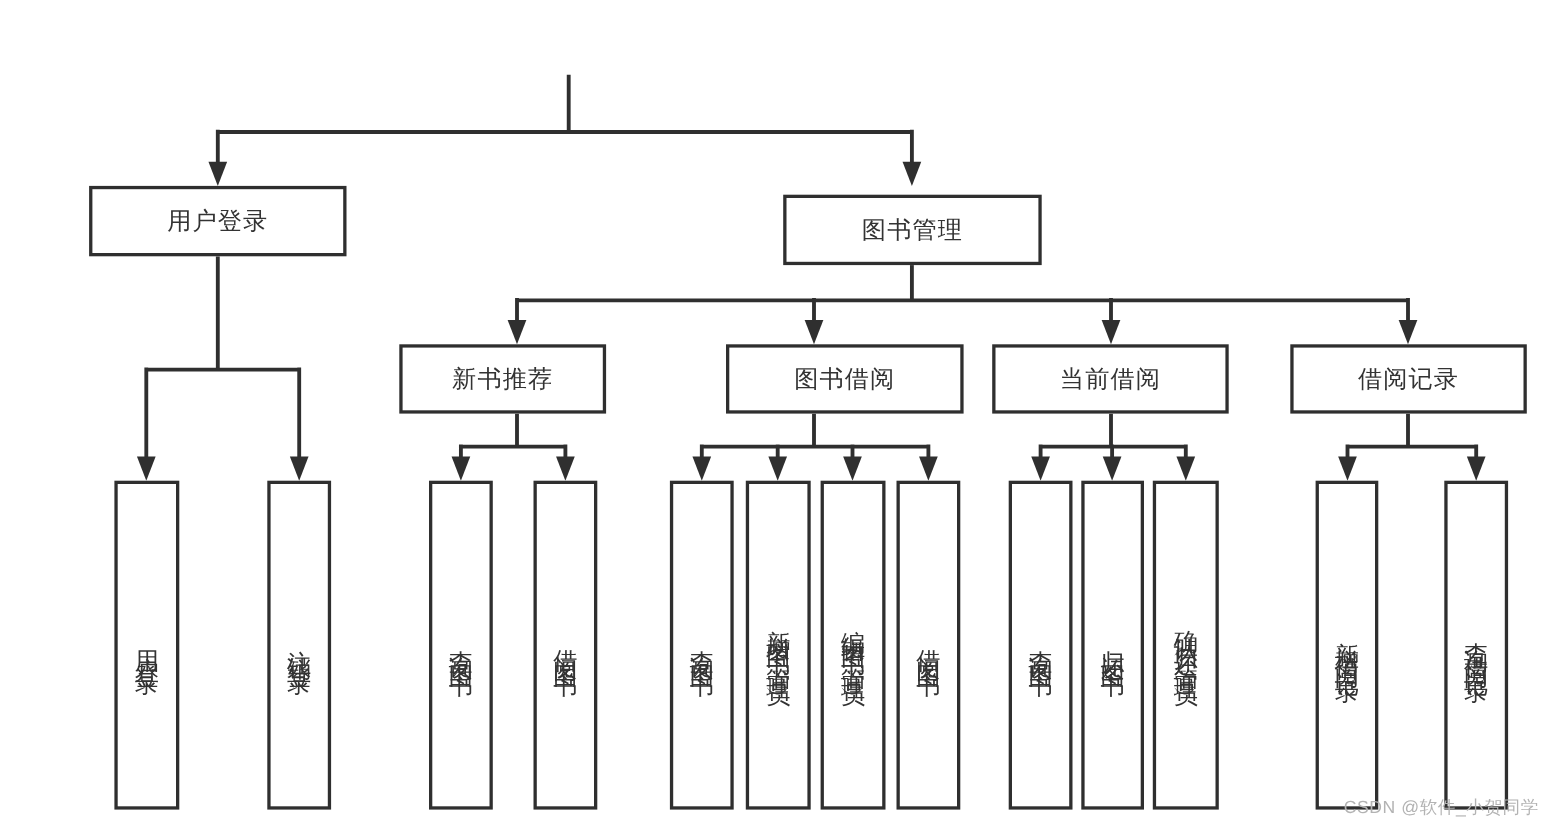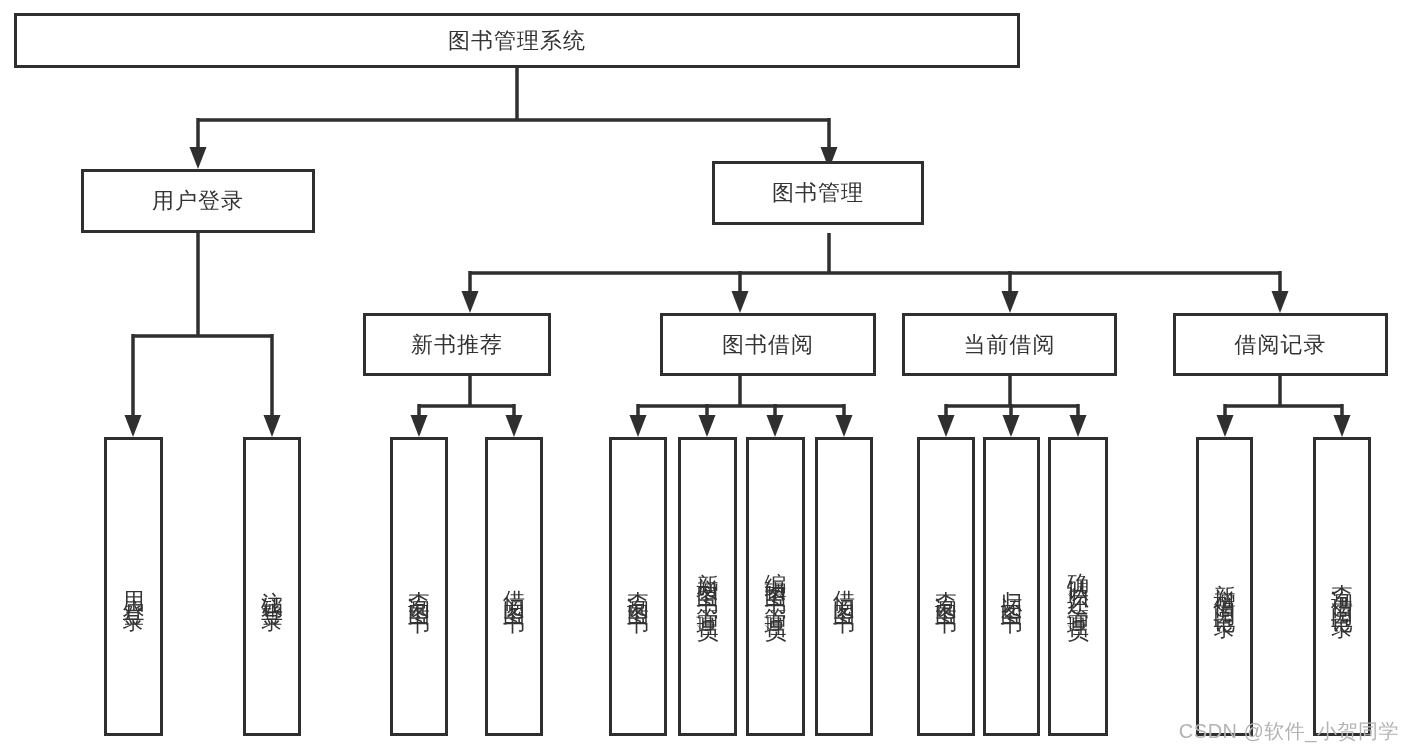--- a/index.html
+++ b/index.html
@@ -56,21 +56,21 @@
     text-orientation: mixed;
     font-size: 22px;
     letter-spacing: 7px;
     line-height: 1;
     color: #333333;
   }
   .watermark {
     position: absolute;
     right: 6px;
     bottom: 2px;
-    font-size: 20px;
+    font-size: 16px;
     color: #b3b3b3;
     letter-spacing: 0.5px;
     white-space: nowrap;
   }
 </style>
 </head>
 <body>
 
 <div class="canvas">
 
@@ -117,28 +117,25 @@
       <polygon points="1069.5,415 1086.5,415 1078,437"></polygon>
     </g>
 
     <g>
       <path d="M1280,376 V406 M1225,406 H1342 M1225,404 V417 M1342,404 V417"></path>
       <polygon points="1216.5,415 1233.5,415 1225,437"></polygon>
       <polygon points="1333.5,415 1350.5,415 1342,437"></polygon>
     </g>
   </svg>
 
-  <div class="box" style="left:14px;top:13px;width:1006px;height:55px">
-    <span class="hlabel">图书管理系统</span>
-  </div>
 
   <div class="box" style="left:81px;top:169px;width:234px;height:64px">
     <span class="hlabel">用户登录</span>
   </div>
-  <div class="box" style="left:712px;top:161px;width:212px;height:64px">
+  <div class="box" style="left:712px;top:177px;width:235px;height:64px">
     <span class="hlabel">图书管理</span>
   </div>
 
   <div class="box" style="left:363px;top:313px;width:188px;height:63px">
     <span class="hlabel">新书推荐</span>
   </div>
   <div class="box" style="left:660px;top:313px;width:216px;height:63px">
     <span class="hlabel">图书借阅</span>
   </div>
   <div class="box" style="left:902px;top:313px;width:215px;height:63px">

